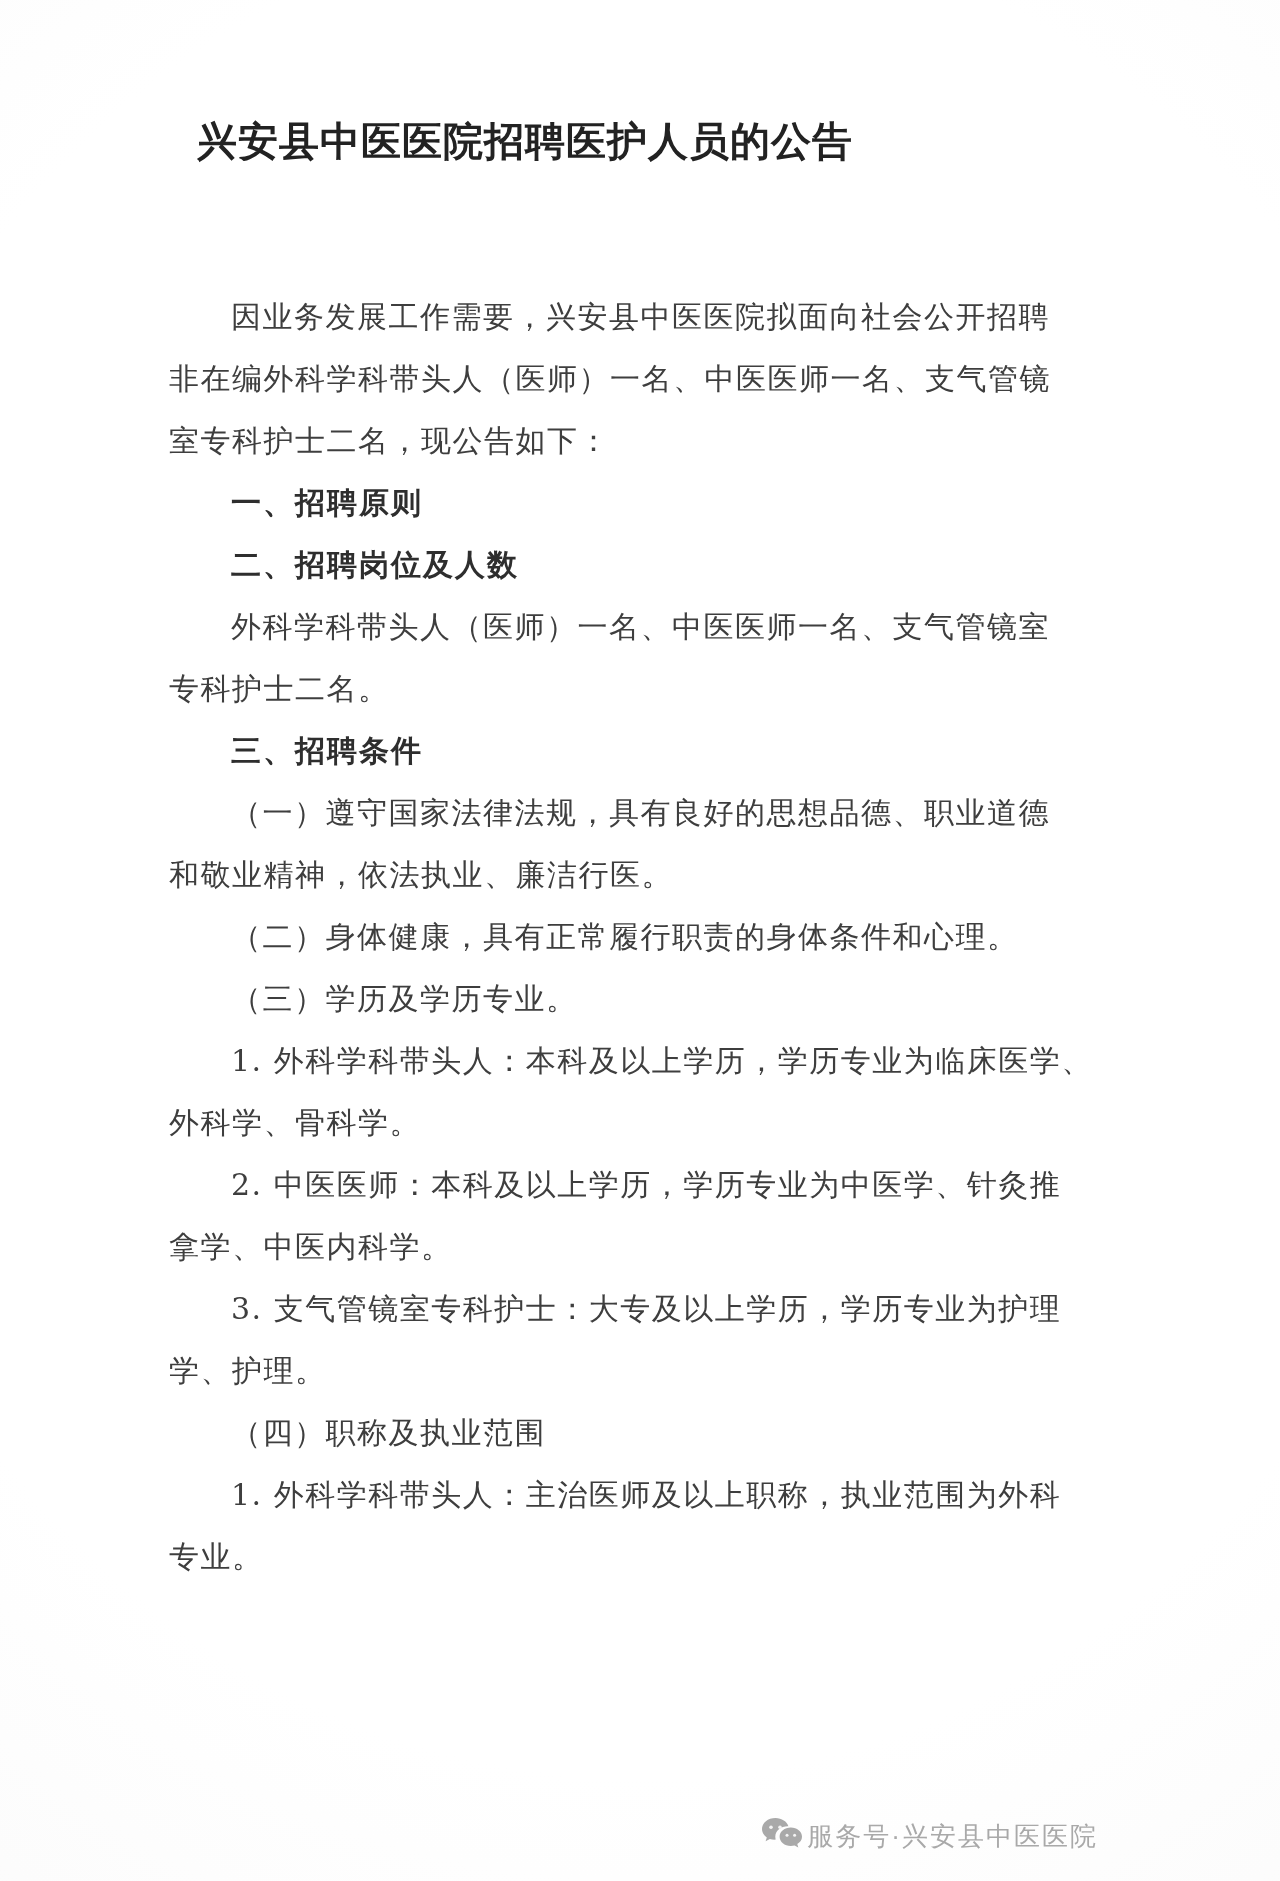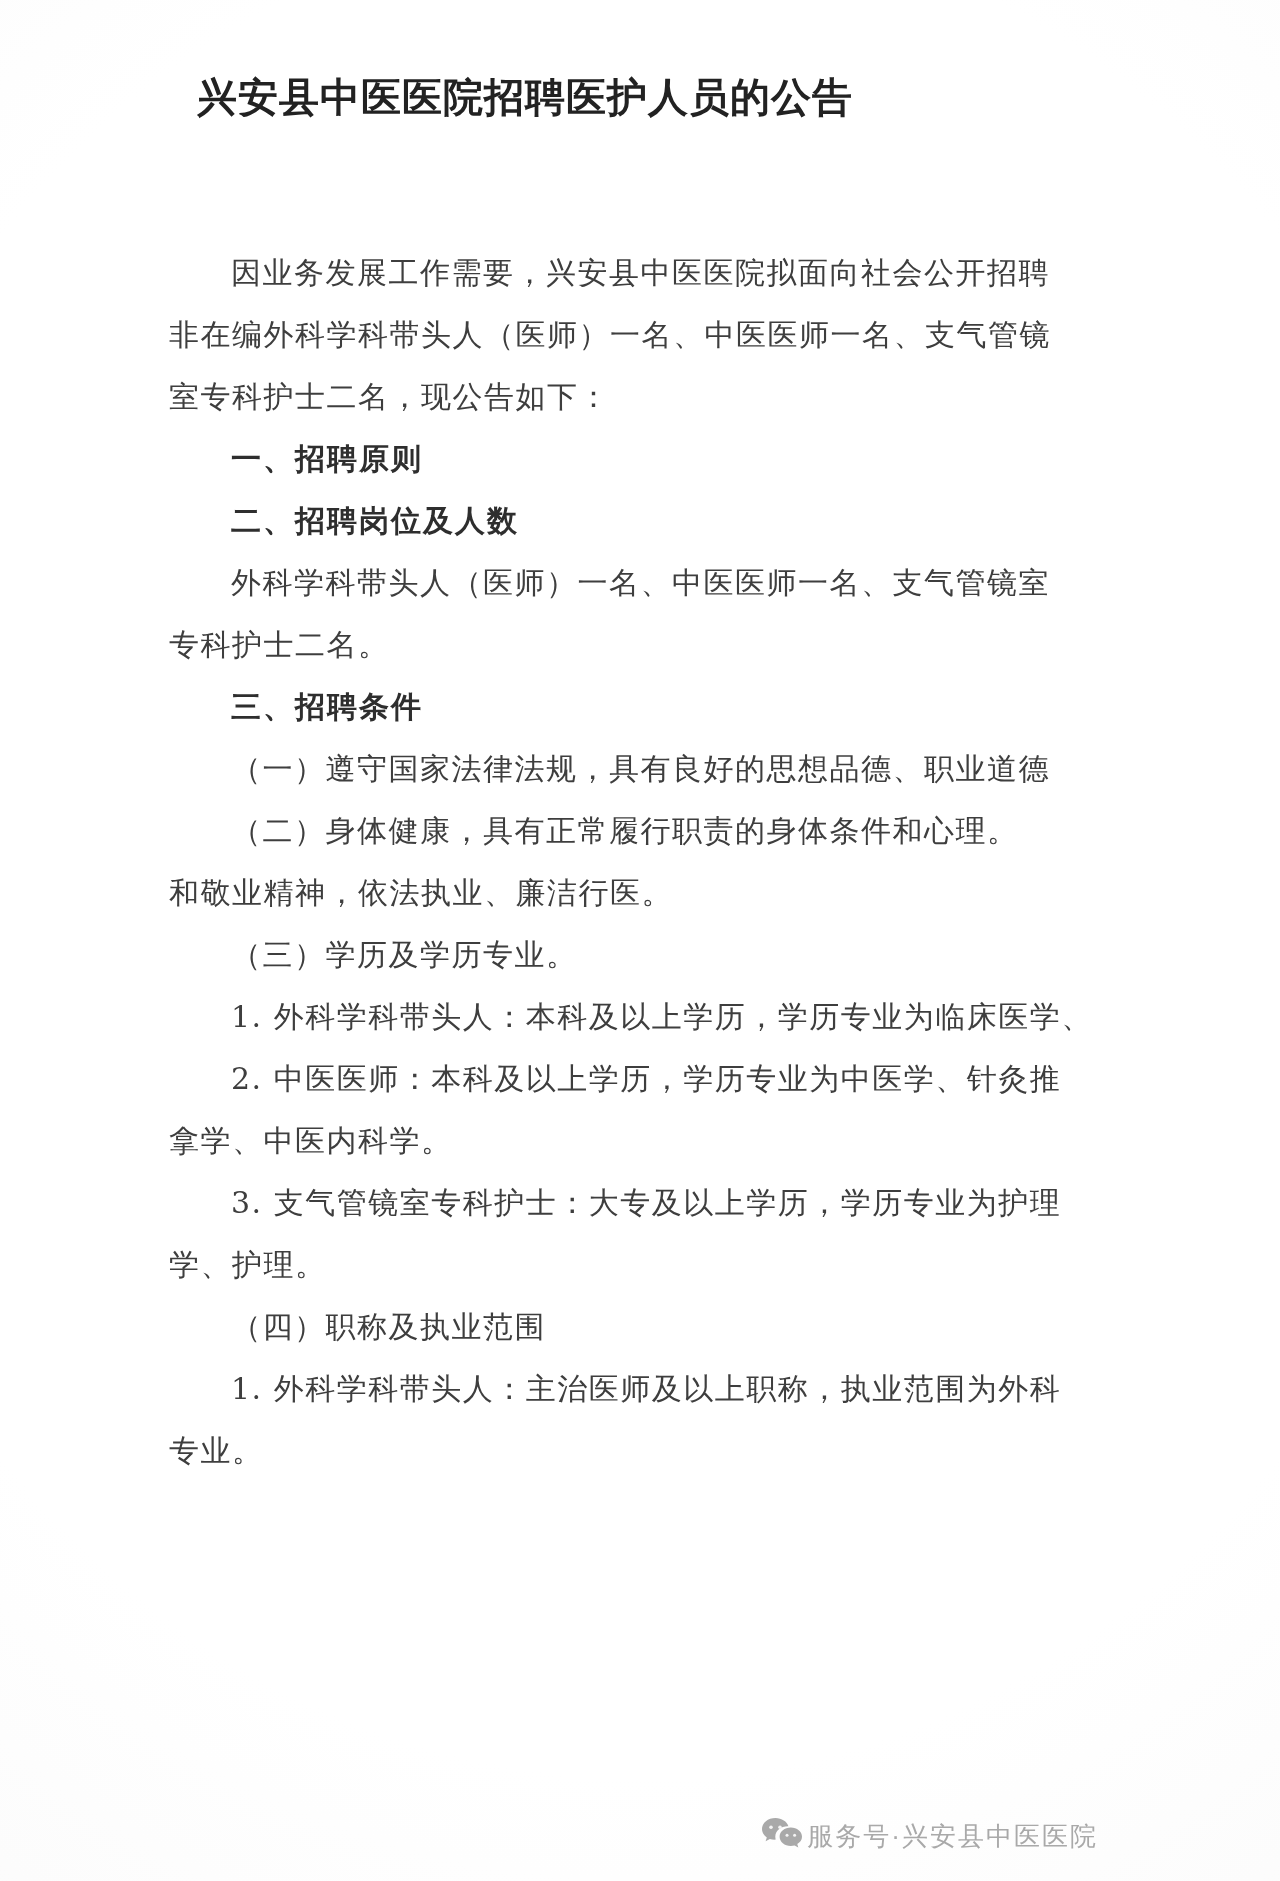--- a/index.html
+++ b/index.html
@@ -13,21 +13,21 @@
     height: 1881px;
     margin: 0 auto;
     overflow: hidden;
     background:
       radial-gradient(ellipse 120% 90% at 50% 45%, #ffffff 55%, #fafafa 85%, #f4f4f4 100%);
   }
   .doc {
     padding: 0 315px 0 145px; 
   }
   .doc-title {
-    margin: 68px 0 0 0;
+    margin: 112px 0 0 0;
     padding: 0 60px 0 0;
     text-align: center;
     font-size: 40px;
     line-height: 58px;
     font-weight: 700;
     letter-spacing: 1px;
     color: #222222;
     font-family: "DejaVu Serif", "Liberation Serif", serif;
   }
   .doc-body {
@@ -80,24 +80,25 @@
     <div class="doc-body">
       <div class="line indent">因业务发展工作需要，兴安县中医医院拟面向社会公开招聘</div>
       <div class="line flush">非在编外科学科带头人（医师）一名、中医医师一名、支气管镜</div>
       <div class="line flush">室专科护士二名，现公告如下：</div>
       <div class="line heading">一、招聘原则</div>
       <div class="line heading">二、招聘岗位及人数</div>
       <div class="line indent">外科学科带头人（医师）一名、中医医师一名、支气管镜室</div>
       <div class="line flush">专科护士二名。</div>
       <div class="line heading">三、招聘条件</div>
       <div class="line indent">（一）遵守国家法律法规，具有良好的思想品德、职业道德</div>
+      <div class="line flush">和敬业精神，依法执业、廉洁行医。</div>
       <div class="line indent">（二）身体健康，具有正常履行职责的身体条件和心理。</div>
-      <div class="line flush">和敬业精神，依法执业、廉洁行医。</div>
       <div class="line indent">（三）学历及学历专业。</div>
       <div class="line indent">1. 外科学科带头人：本科及以上学历，学历专业为临床医学、</div>
+      <div class="line flush">外科学、骨科学。</div>
       <div class="line indent">2. 中医医师：本科及以上学历，学历专业为中医学、针灸推</div>
       <div class="line flush">拿学、中医内科学。</div>
       <div class="line indent">3. 支气管镜室专科护士：大专及以上学历，学历专业为护理</div>
       <div class="line flush">学、护理。</div>
       <div class="line indent">（四）职称及执业范围</div>
       <div class="line indent">1. 外科学科带头人：主治医师及以上职称，执业范围为外科</div>
       <div class="line flush">专业。</div>
     </div>
   </div>
 

